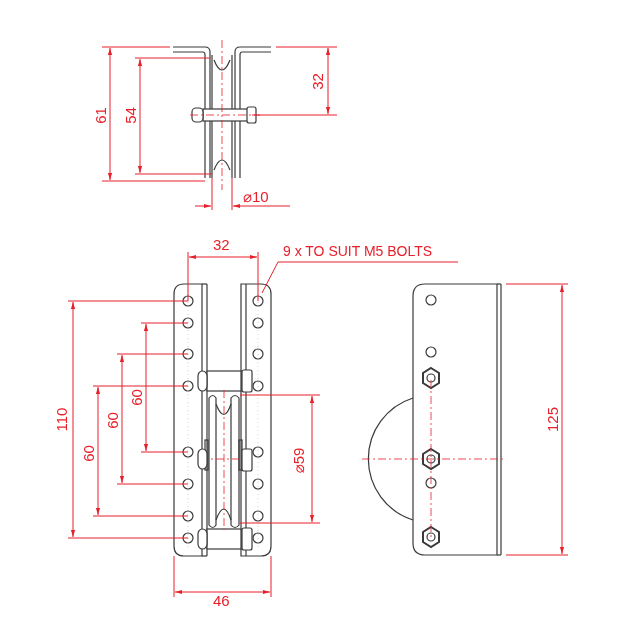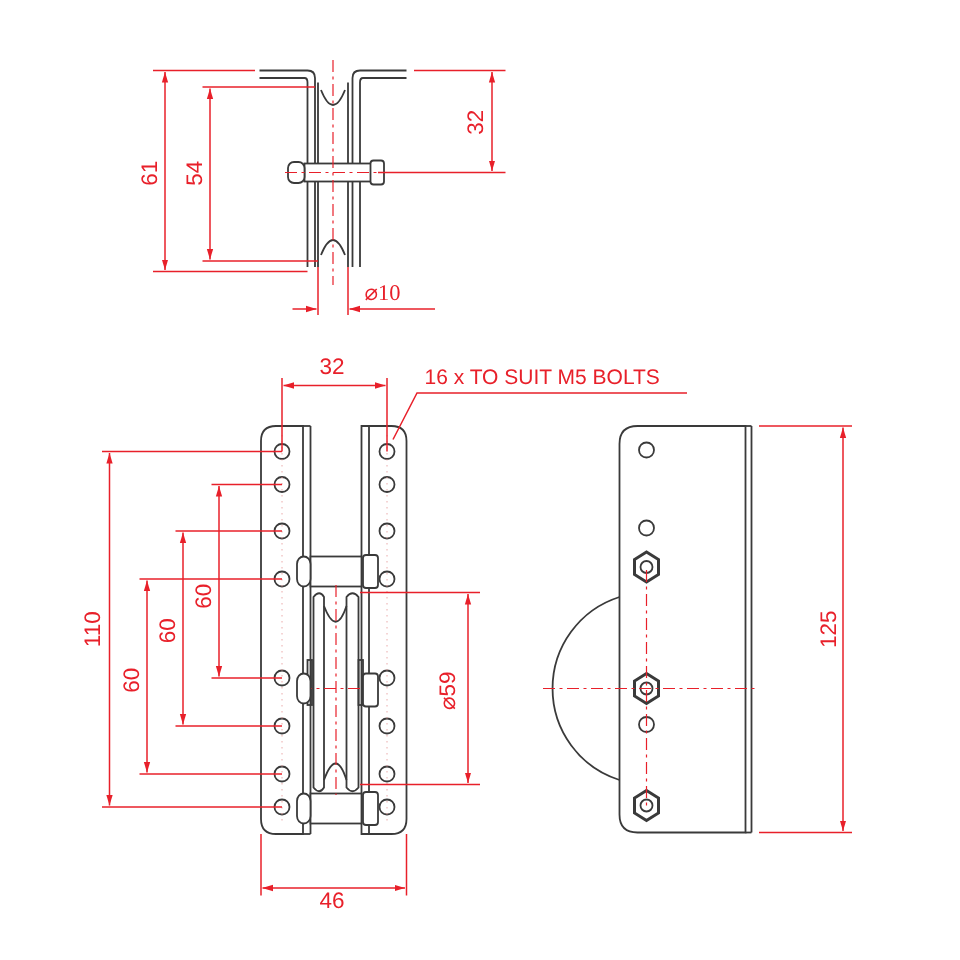--- a/index.html
+++ b/index.html
@@ -159,24 +159,24 @@
 
     <line class="dim" x1="506" y1="284" x2="568" y2="284"></line>
     <line class="dim" x1="506" y1="555" x2="568" y2="555"></line>
     <line class="dim" x1="562" y1="285" x2="562" y2="554" marker-start="url(#ah)" marker-end="url(#ah)"></line>
   </g>
 </svg>
 
 <div class="lbl rot" style="left:92px;top:108px;">61</div>
 <div class="lbl rot" style="left:122px;top:108px;">54</div>
 <div class="lbl rot" style="left:309px;top:74px;">32</div>
-<div class="lbl" style="left:243px;top:189px;font-family:Liberation Serif, serif;"><span>⌀</span><span>10</span></div>
+<div class="lbl" style="left:243px;top:189px;"><span>⌀</span><span>10</span></div>
 
 <div class="lbl" style="left:213px;top:237px;">32</div>
-<div class="lbl" style="left:283px;top:244px;font-size:14px;">16 x TO SUIT M5 BOLTS</div>
+<div class="lbl" style="left:283px;top:244px;font-size:14px;">9 x TO SUIT M5 BOLTS</div>
 <div class="lbl rot" style="left:50px;top:412px;">110</div>
 <div class="lbl rot" style="left:128px;top:390px;">60</div>
 <div class="lbl rot" style="left:104px;top:413px;">60</div>
 <div class="lbl rot" style="left:80px;top:446px;">60</div>
 <div class="lbl rot" style="left:286px;top:453px;"><span>⌀</span><span>59</span></div>
 <div class="lbl" style="left:213px;top:593px;">46</div>
 
 <div class="lbl rot" style="left:540px;top:412px;">125</div>
 </div>
 

